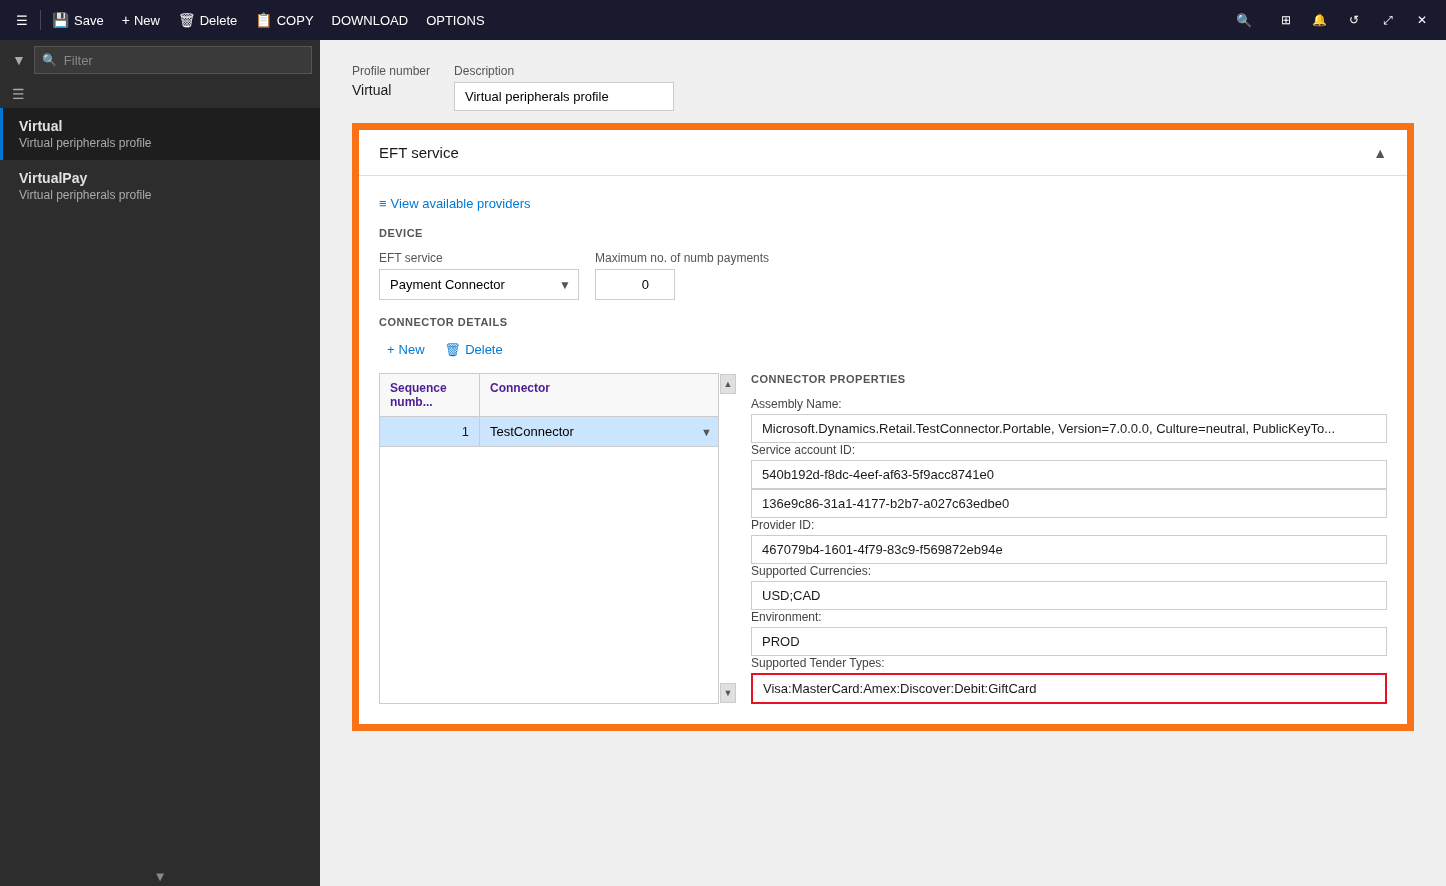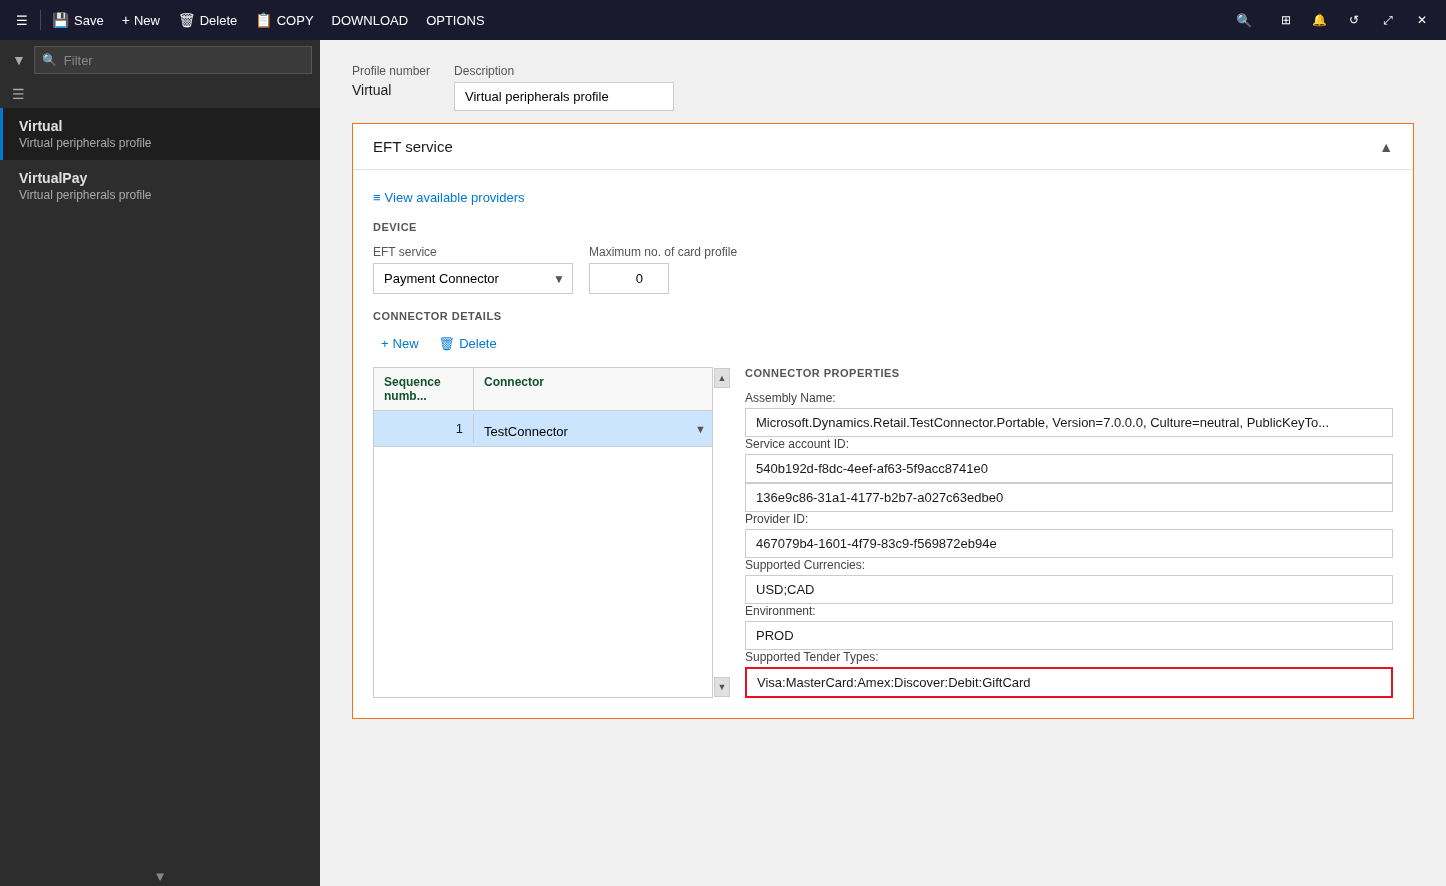--- a/index.html
+++ b/index.html
@@ -175,21 +175,21 @@
       padding: 6px 10px;
       font-size: 13px;
       font-family: 'Segoe UI', sans-serif;
       outline: none;
       min-width: 220px;
     }
 
     
     .section-card {
       background: #fff;
-      border: 1px solid #f97316;
+      border: 7px solid #f97316;
       margin-bottom: 16px;
     }
     .section-header {
       display: flex;
       align-items: center;
       justify-content: space-between;
       padding: 14px 20px;
       border-bottom: 1px solid #e0e0e0;
       background: #fff;
     }
@@ -310,21 +310,21 @@
     }
     .table-header {
       display: flex;
       background: #f8f8f8;
       border-bottom: 1px solid #ccc;
     }
     .th {
       padding: 7px 10px;
       font-size: 12px;
       font-weight: 600;
-      color: #14532d;
+      color: #4c1d95;
       border-right: 1px solid #ccc;
     }
     .th:last-child { border-right: none; flex: 1; }
     .th.seq { width: 100px; }
     .table-row-item {
       display: flex;
       background: #cce5ff;
       border-bottom: 1px solid #ccc;
       align-items: center;
     }
@@ -339,21 +339,21 @@
     .connector-select-wrap {
       flex: 1;
       position: relative;
       display: flex;
       align-items: center;
     }
     .connector-select {
       appearance: none;
       background: #cce5ff;
       border: none;
-      padding: 13px 28px 7px 10px;
+      padding: 7px 28px 7px 10px;
       font-size: 13px;
       font-family: 'Segoe UI', sans-serif;
       width: 100%;
       cursor: pointer;
       outline: none;
     }
     .connector-select-arrow {
       position: absolute;
       right: 6px;
       pointer-events: none;
@@ -527,21 +527,21 @@
           <div class="field-group">
             <div class="field-label">EFT service</div>
             <div class="select-wrap">
               <select class="select-field">
                 <option>Payment Connector</option>
               </select>
               <span class="select-arrow">▼</span>
             </div>
           </div>
           <div class="field-group">
-            <div class="field-label">Maximum no. of card profile</div>
+            <div class="field-label">Maximum no. of numb payments</div>
             <input class="number-field" type="number" value="0" style="">
           </div>
         </div>
 
         <div class="section-label-sm">CONNECTOR DETAILS</div>
 
         <div class="action-bar">
           <button class="action-btn">
             <span>+</span>
             <span>New</span>

